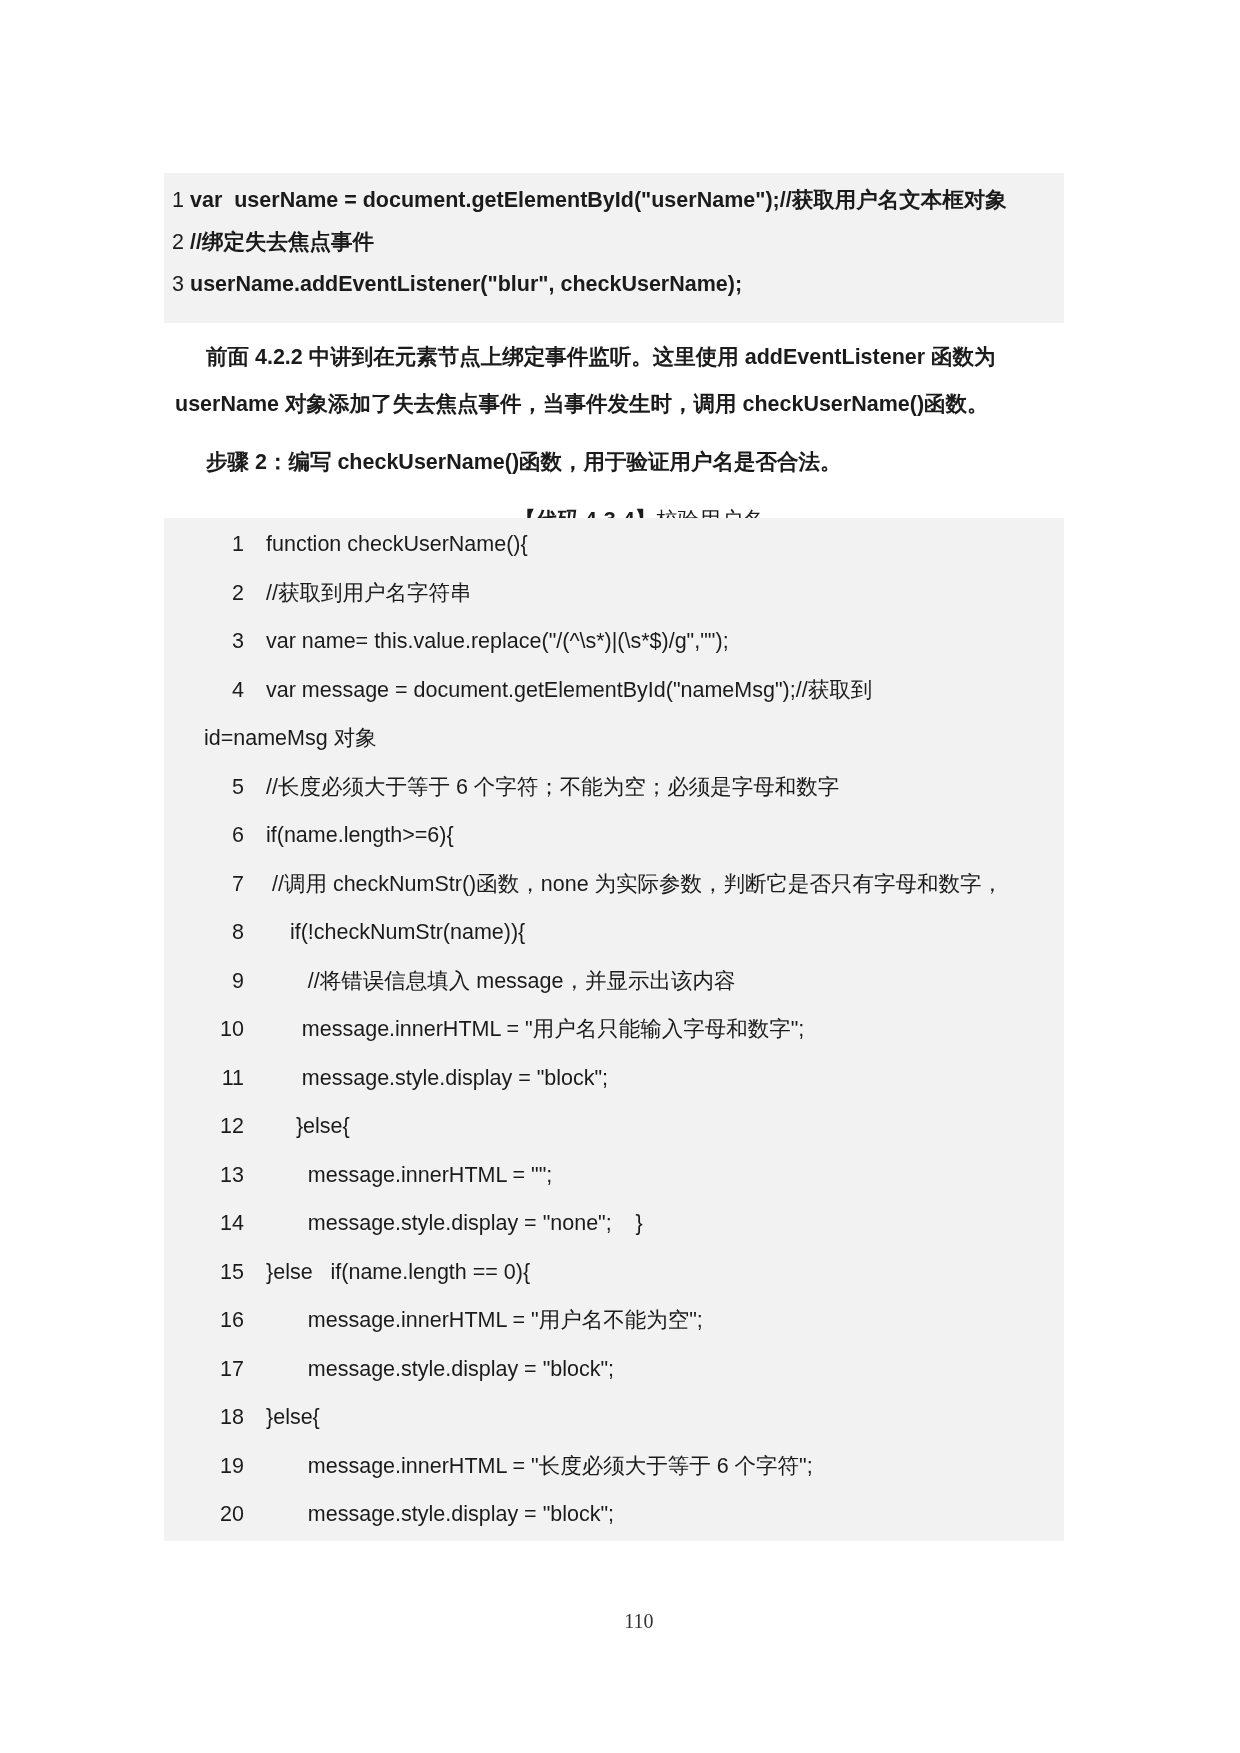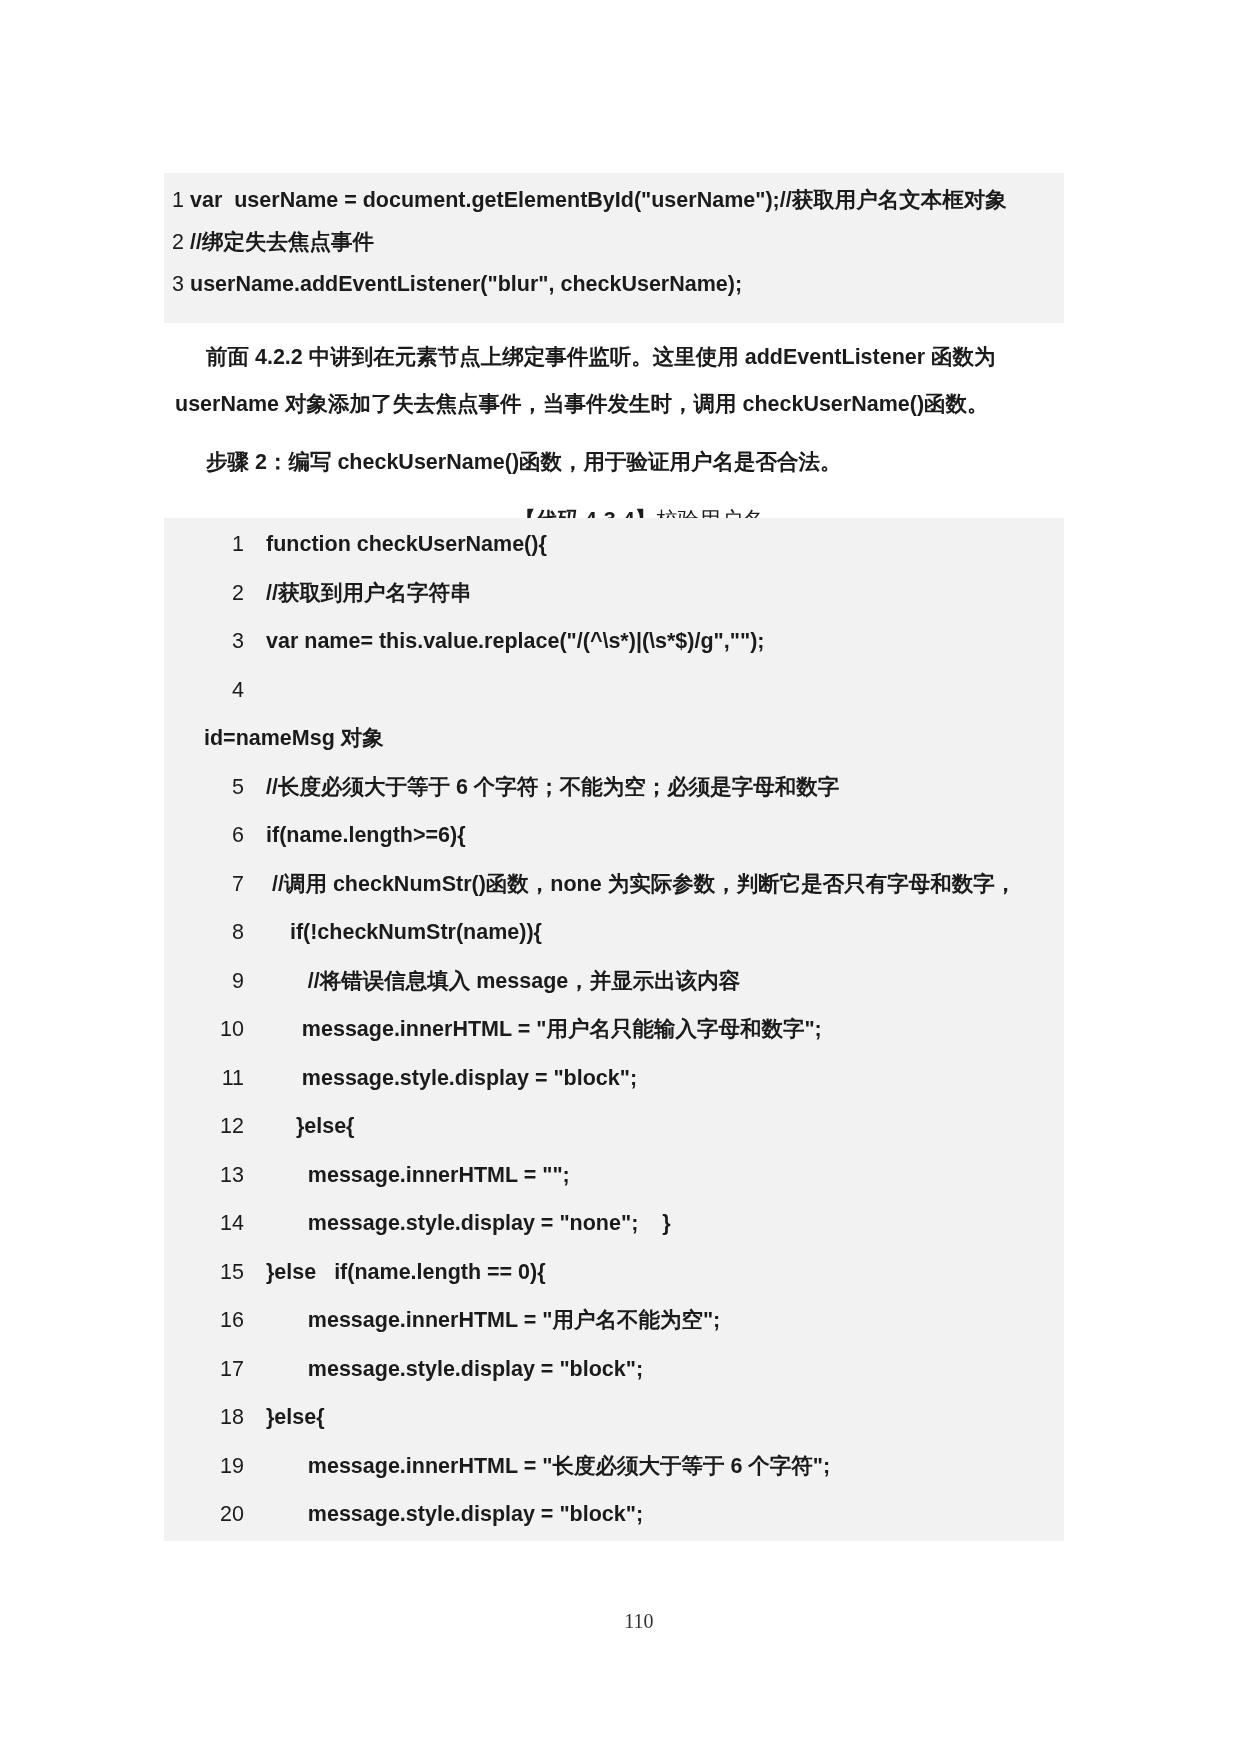--- a/index.html
+++ b/index.html
@@ -33,21 +33,21 @@
   .cap-label{font-weight:bold;}
   
   .codeblock2{
     position:absolute;left:164px;top:518px;width:900px;
     background:#f2f2f2;
     padding:2px 0;
     box-sizing:border-box;
   }
   .c2row{display:flex;line-height:48.5px;font-size:21.5px;}
   .c2num{flex:0 0 80px;text-align:right;}
-  .c2code{white-space:pre-wrap;margin-left:22px;flex:1;font-weight:bold;}
+  .c2code{white-space:pre-wrap;margin-left:22px;flex:1;}
   .c2row.wraprow{display:block;padding-left:40px;}
   .c2row.wraprow .c2code{margin-left:0;}
   
   .pagenum{
     position:absolute;left:164px;top:1610px;width:950px;
     text-align:center;
     font-family:"Liberation Serif","DejaVu Serif",serif;
     font-size:20px;color:#333;
   }
 </style>
@@ -85,20 +85,21 @@
     <div class="c2row">
       <span class="c2num">2</span>
       <span class="c2code">//获取到用户名字符串</span>
     </div>
     <div class="c2row">
       <span class="c2num">3</span>
       <span class="c2code">var name= this.value.replace("/(^\s*)|(\s*$)/g","");</span>
     </div>
     <div class="c2row">
       <span class="c2num">4</span>
+      <span class="c2code">var message = document.getElementById("nameMsg");//获取到</span>
     </div>
     <div class="c2row wraprow">
       <span class="c2code">id=nameMsg 对象</span>
     </div>
     <div class="c2row">
       <span class="c2num">5</span>
       <span class="c2code">//长度必须大于等于 6 个字符；不能为空；必须是字母和数字</span>
     </div>
     <div class="c2row">
       <span class="c2num">6</span>

